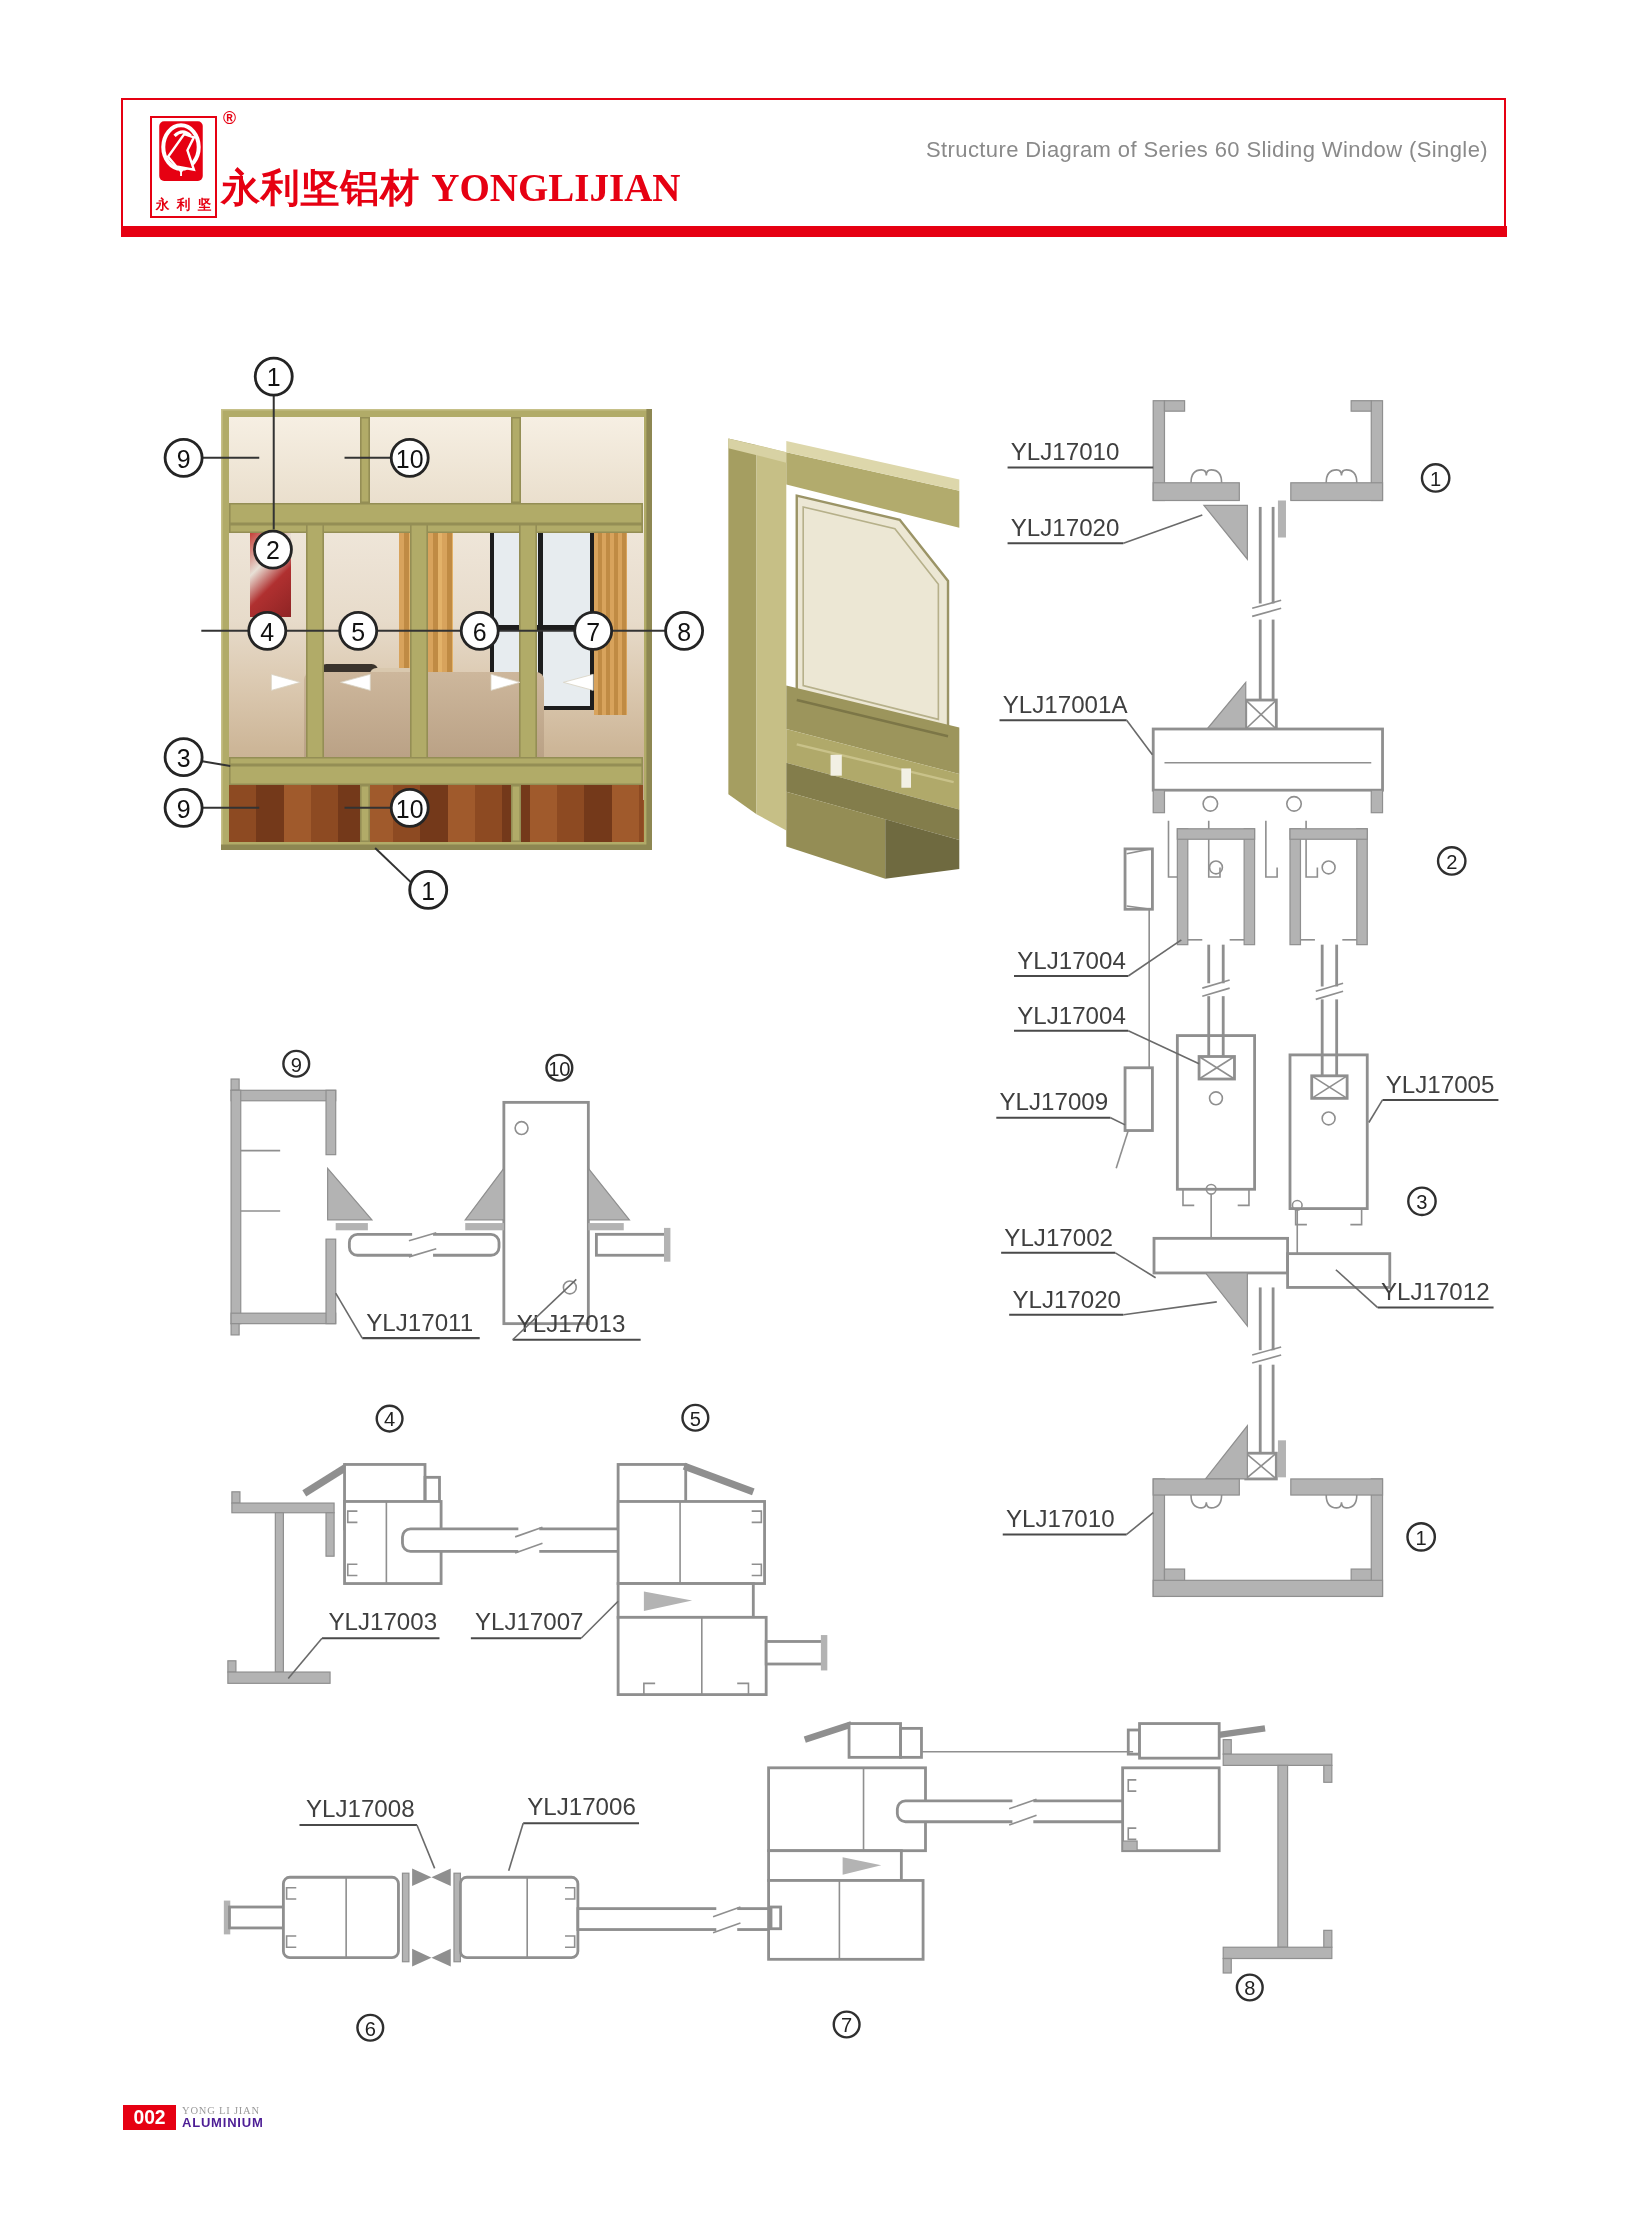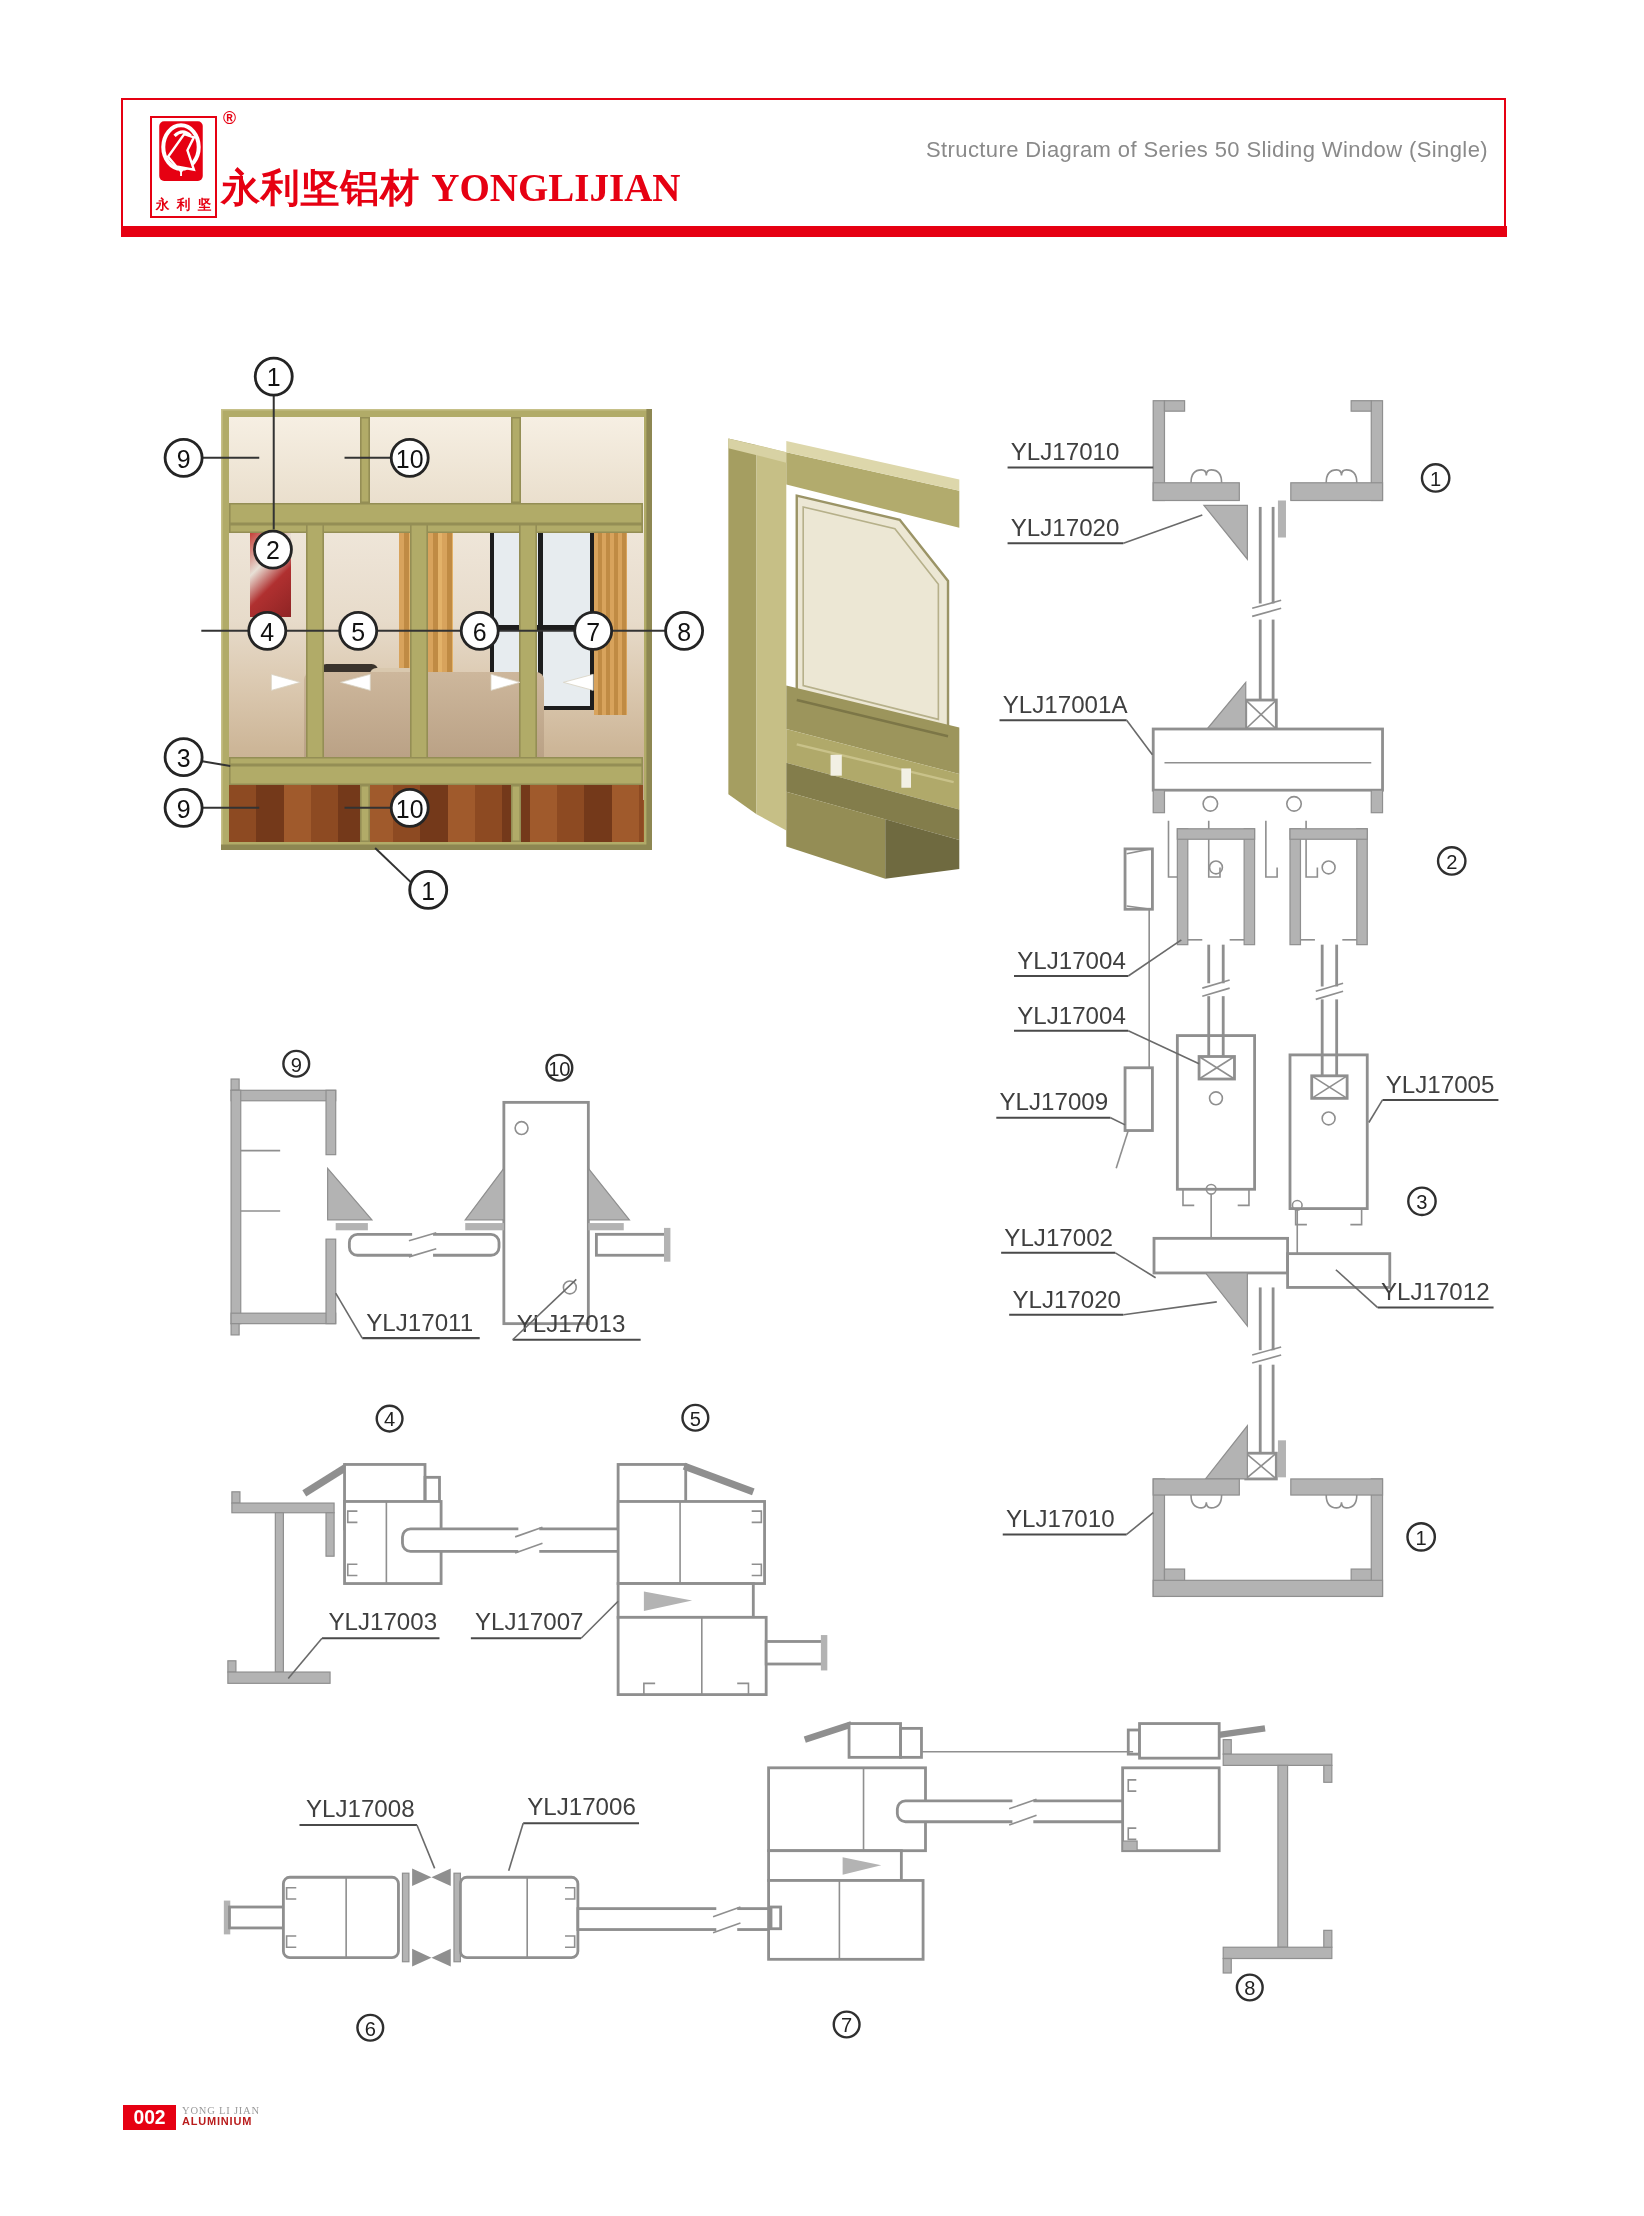--- a/index.html
+++ b/index.html
@@ -46,21 +46,21 @@
   .glassbar{position:absolute;background:#b1ab68;box-shadow:inset 0 0 0 1.6px #948e55;}
   .woodband{position:absolute;left:8px;top:376px;width:414px;height:57px;
           background:repeating-linear-gradient(90deg,#8d4a22 0 27px,#74391a 27px 55px,#a05a2c 55px 82px);}
   .lightband{position:absolute;left:8px;top:8px;width:414px;height:86px;
           background:linear-gradient(#f6efe3,#eadfcd);}
   
   .pagenum{position:absolute;left:123px;top:2105px;width:53px;height:25px;background:#e60012;
            color:#fff;font-size:19.3px;font-weight:bold;text-align:center;line-height:25px;}
   .company{position:absolute;left:182px;top:2105px;line-height:1.05;}
   .company .l1{font-size:10.5px;color:#9a9a9a;letter-spacing:0.8px;font-family:Liberation Serif, serif;}
-  .company .l2{font-size:11px;color:#b91c1c;font-weight:bold;letter-spacing:0.8px;}
+  .company .l2{font-size:13px;color:#4c1d95;font-weight:bold;letter-spacing:0.8px;}
   
   svg.overlay{position:absolute;left:0;top:0;}
   .prof{stroke:#8f8f8f;stroke-width:3.5;fill:none;}
   .met{fill:#b3b3b3;stroke:#8f8f8f;stroke-width:1.5;}
   .metf{fill:#b3b3b3;stroke:none;}
   .wht{fill:#ffffff;stroke:#8f8f8f;stroke-width:3.5;}
   .thin{stroke:#8f8f8f;stroke-width:2;fill:none;}
   .lbl{font-size:30px;fill:#3f3f3f;}
   .lline{stroke:#4a4a4a;stroke-width:2.5;}
   .leader{stroke:#6a6a6a;stroke-width:2;}
@@ -88,21 +88,21 @@
       <div class="logo-chars">
         <span>永</span>
         <span>利</span>
         <span>坚</span>
       </div>
     </div>
     <div class="brand">
       <span>永利坚铝材</span><span class="en">YONGLIJIAN</span>
     </div>
     <div class="titles">
-      <div class="title-en">Structure Diagram of Series 50 Sliding Window (Single)</div>
+      <div class="title-en">Structure Diagram of Series 60 Sliding Window (Single)</div>
     </div>
   </div>
   <div class="header-redline"></div>
 
   <div class="photo">
     <div class="scene">
       <div class="ph-ceiling"></div>
       <div class="ph-chand"></div>
       <div class="ph-art"></div>
       <div class="ph-curtain1"></div>

